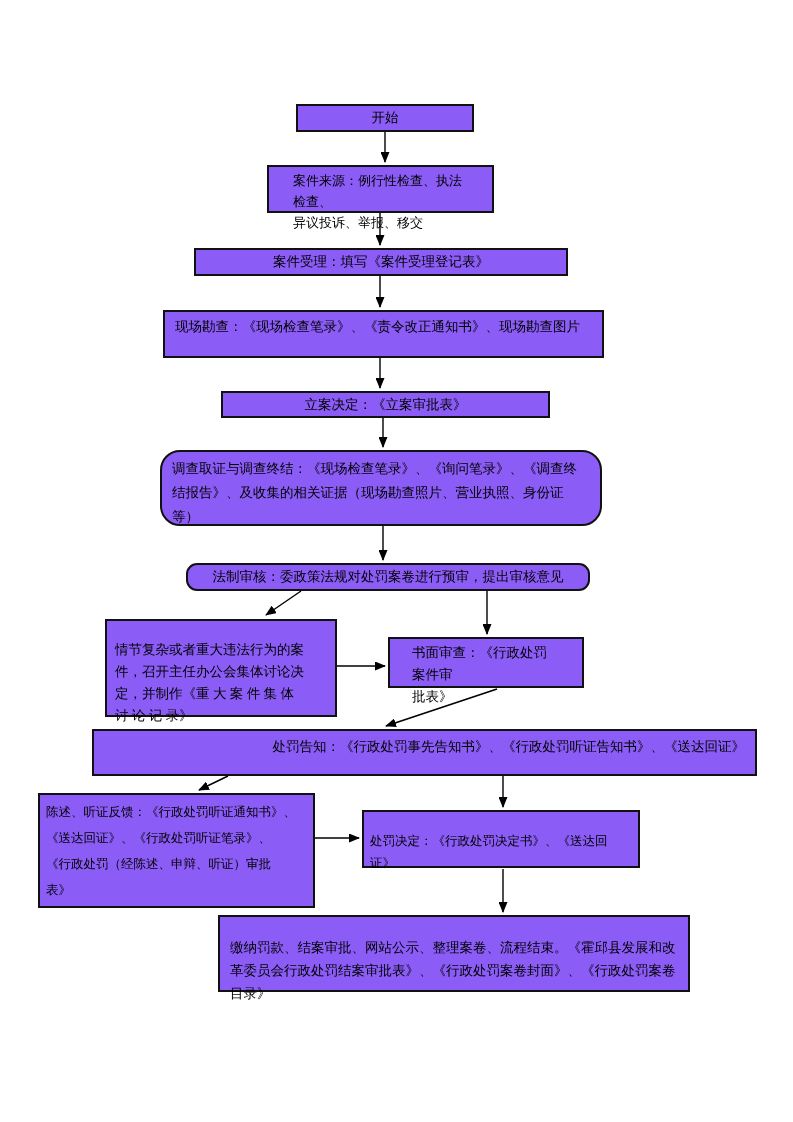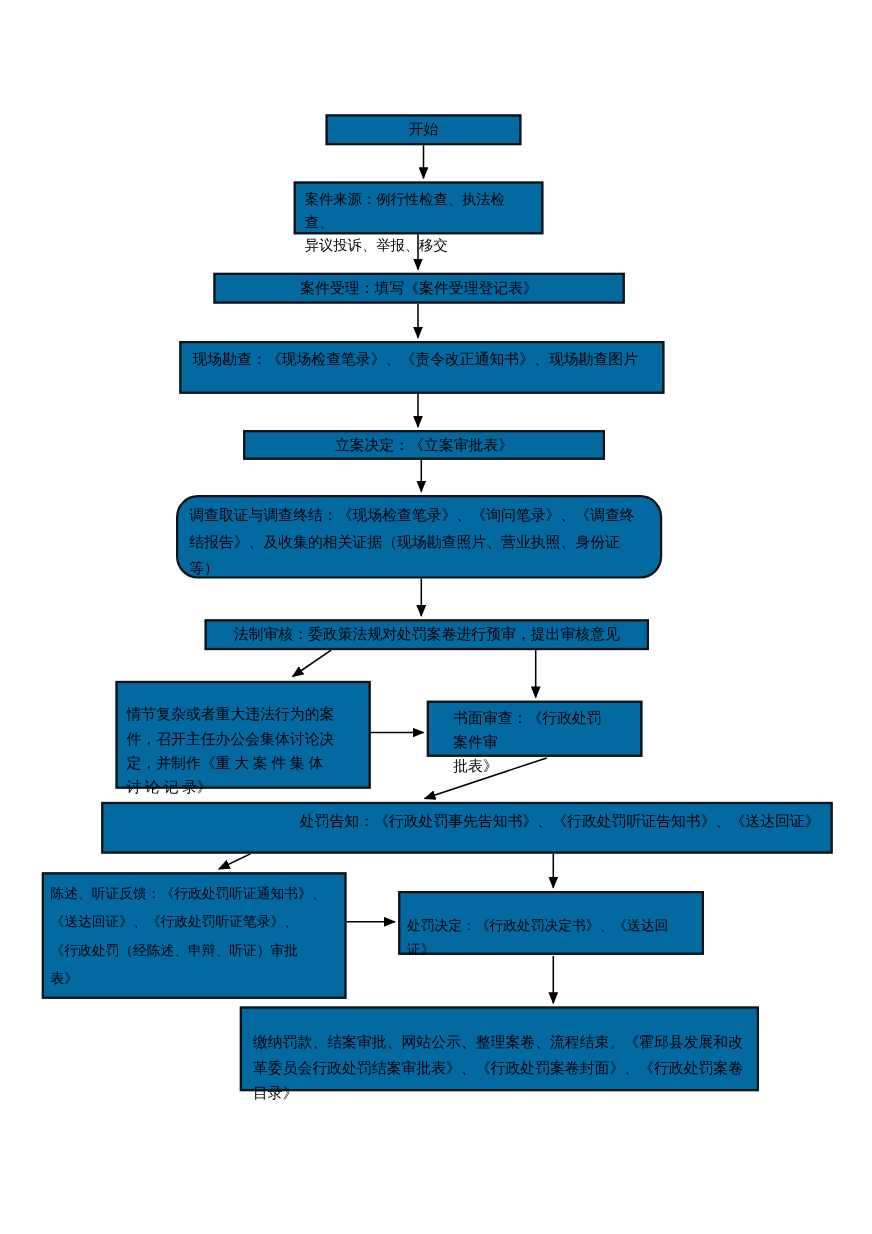--- a/index.html
+++ b/index.html
@@ -21,39 +21,39 @@
     left: 0;
     top: 0;
     width: 793px;
     height: 1122px;
     pointer-events: none;
   }
   .node {
     position: absolute;
     box-sizing: border-box;
     border: 2px solid #111111;
-    background: #0369a1;
+    background: #8b5cf6;
     font-size: 13.5px;
     line-height: 22px;
     white-space: pre-line;
     text-align: left;
   }
   .center {
     display: flex;
     align-items: center;
     justify-content: center;
     text-align: center;
   }
   .n1  { left:296px; top:104px; width:178px; height:28px; }
-  .n2  { left:267px; top:165px; width:227px; height:48px; padding:3px 8px; font-size:13px; line-height:21px; }
+  .n2  { left:267px; top:165px; width:227px; height:48px; padding:3px 24px; font-size:13px; line-height:21px; }
   .n3  { left:194px; top:248px; width:374px; height:28px; }
   .n4  { left:163px; top:310px; width:441px; height:48px; padding:4px 10px; }
   .n5  { left:221px; top:391px; width:329px; height:27px; }
   .n6  { left:160px; top:450px; width:442px; height:76px; padding:5px 10px; line-height:24px;border-radius:20px; }
-  .n7  { left:186px; top:563px; width:404px; height:28px; }
+  .n7  { left:186px; top:563px; width:404px; height:28px;border-radius:11px; }
   .n8  { left:105px; top:619px; width:232px; height:98px; padding:18px 8px; }
   .n9  { left:388px; top:637px; width:196px; height:51px; padding:3px 22px; }
   .n10 { left:92px;  top:729px; width:665px; height:47px; padding:5px 10px;text-align:right; }
   .n11 { left:38px;  top:793px; width:277px; height:115px; padding:4px 6px; font-size:12.5px; line-height:26px; }
   .n12 { left:362px; top:810px; width:278px; height:58px; padding:18px 6px; font-size:12.5px; }
   .n13 { left:218px; top:915px; width:472px; height:77px; padding:19px 10px; line-height:23px; }
 </style>
 </head>
 <body>
 

